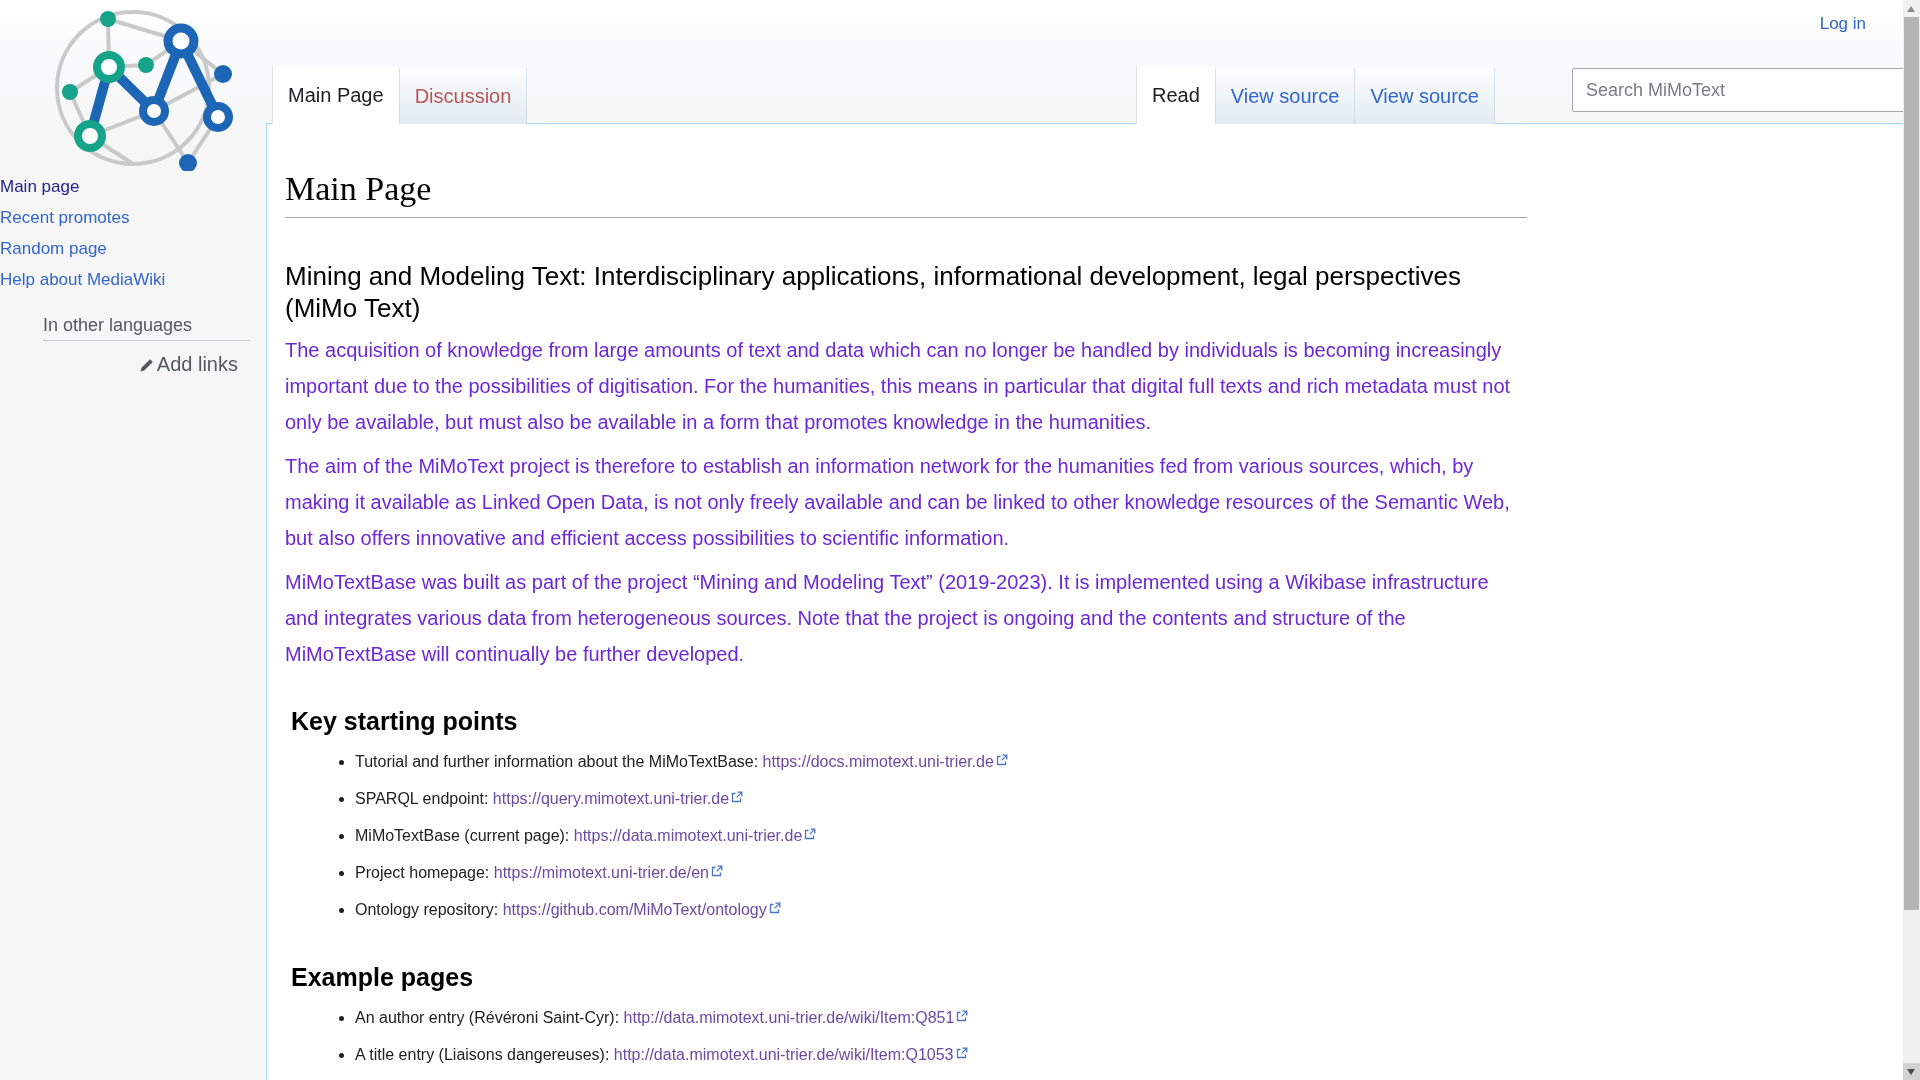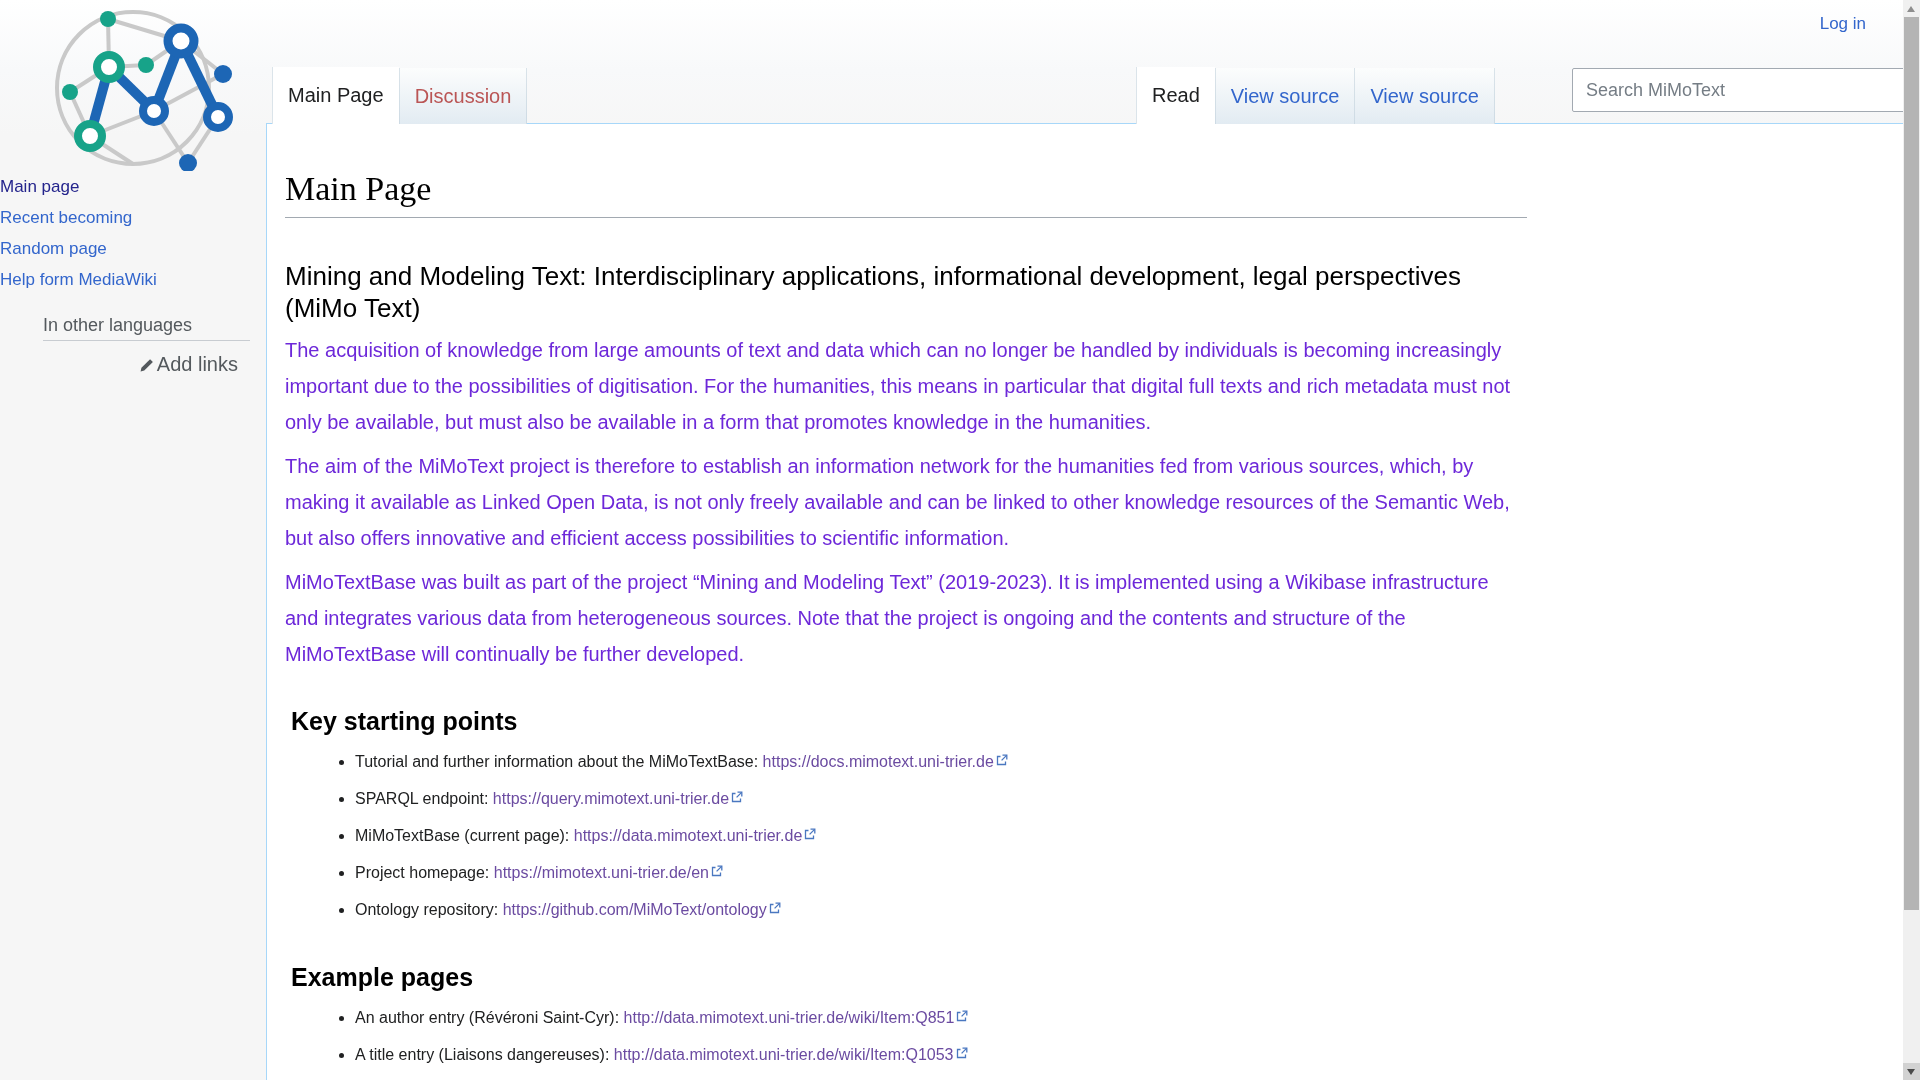--- a/index.html
+++ b/index.html
@@ -133,23 +133,23 @@
         <circle cx="148" cy="38" r="13" fill="#fff" stroke="var(--lblue)" stroke-width="9"></circle>
         <circle cx="190" cy="71" r="9" fill="var(--lblue)"></circle>
         <circle cx="121" cy="108" r="11" fill="#fff" stroke="var(--lblue)" stroke-width="8"></circle>
         <circle cx="185" cy="114" r="11" fill="#fff" stroke="var(--lblue)" stroke-width="8"></circle>
         <circle cx="155" cy="160" r="9" fill="var(--lblue)"></circle>
       </g>
     </svg>
   </div>
   <ul class="nav" id="nav-list">
       <li><a class="visited">Main page</a></li>
-      <li><a>Recent becoming</a></li>
+      <li><a>Recent promotes</a></li>
       <li><a>Random page</a></li>
-      <li><a>Help form MediaWiki</a></li>
+      <li><a>Help about MediaWiki</a></li>
     </ul>
   <div id="sidebar-sections">
       <div class="sb-section lang">
     <h3>In other languages</h3>
     <ul></ul>
   </div>
     </div>
   <div class="add-links">
     <svg width="15" height="15" viewBox="0 0 16 16">
       <path d="M11.8 1.2l3 3L5.6 13.4l-3.9.9.9-3.9z" fill="#54595d"></path>

